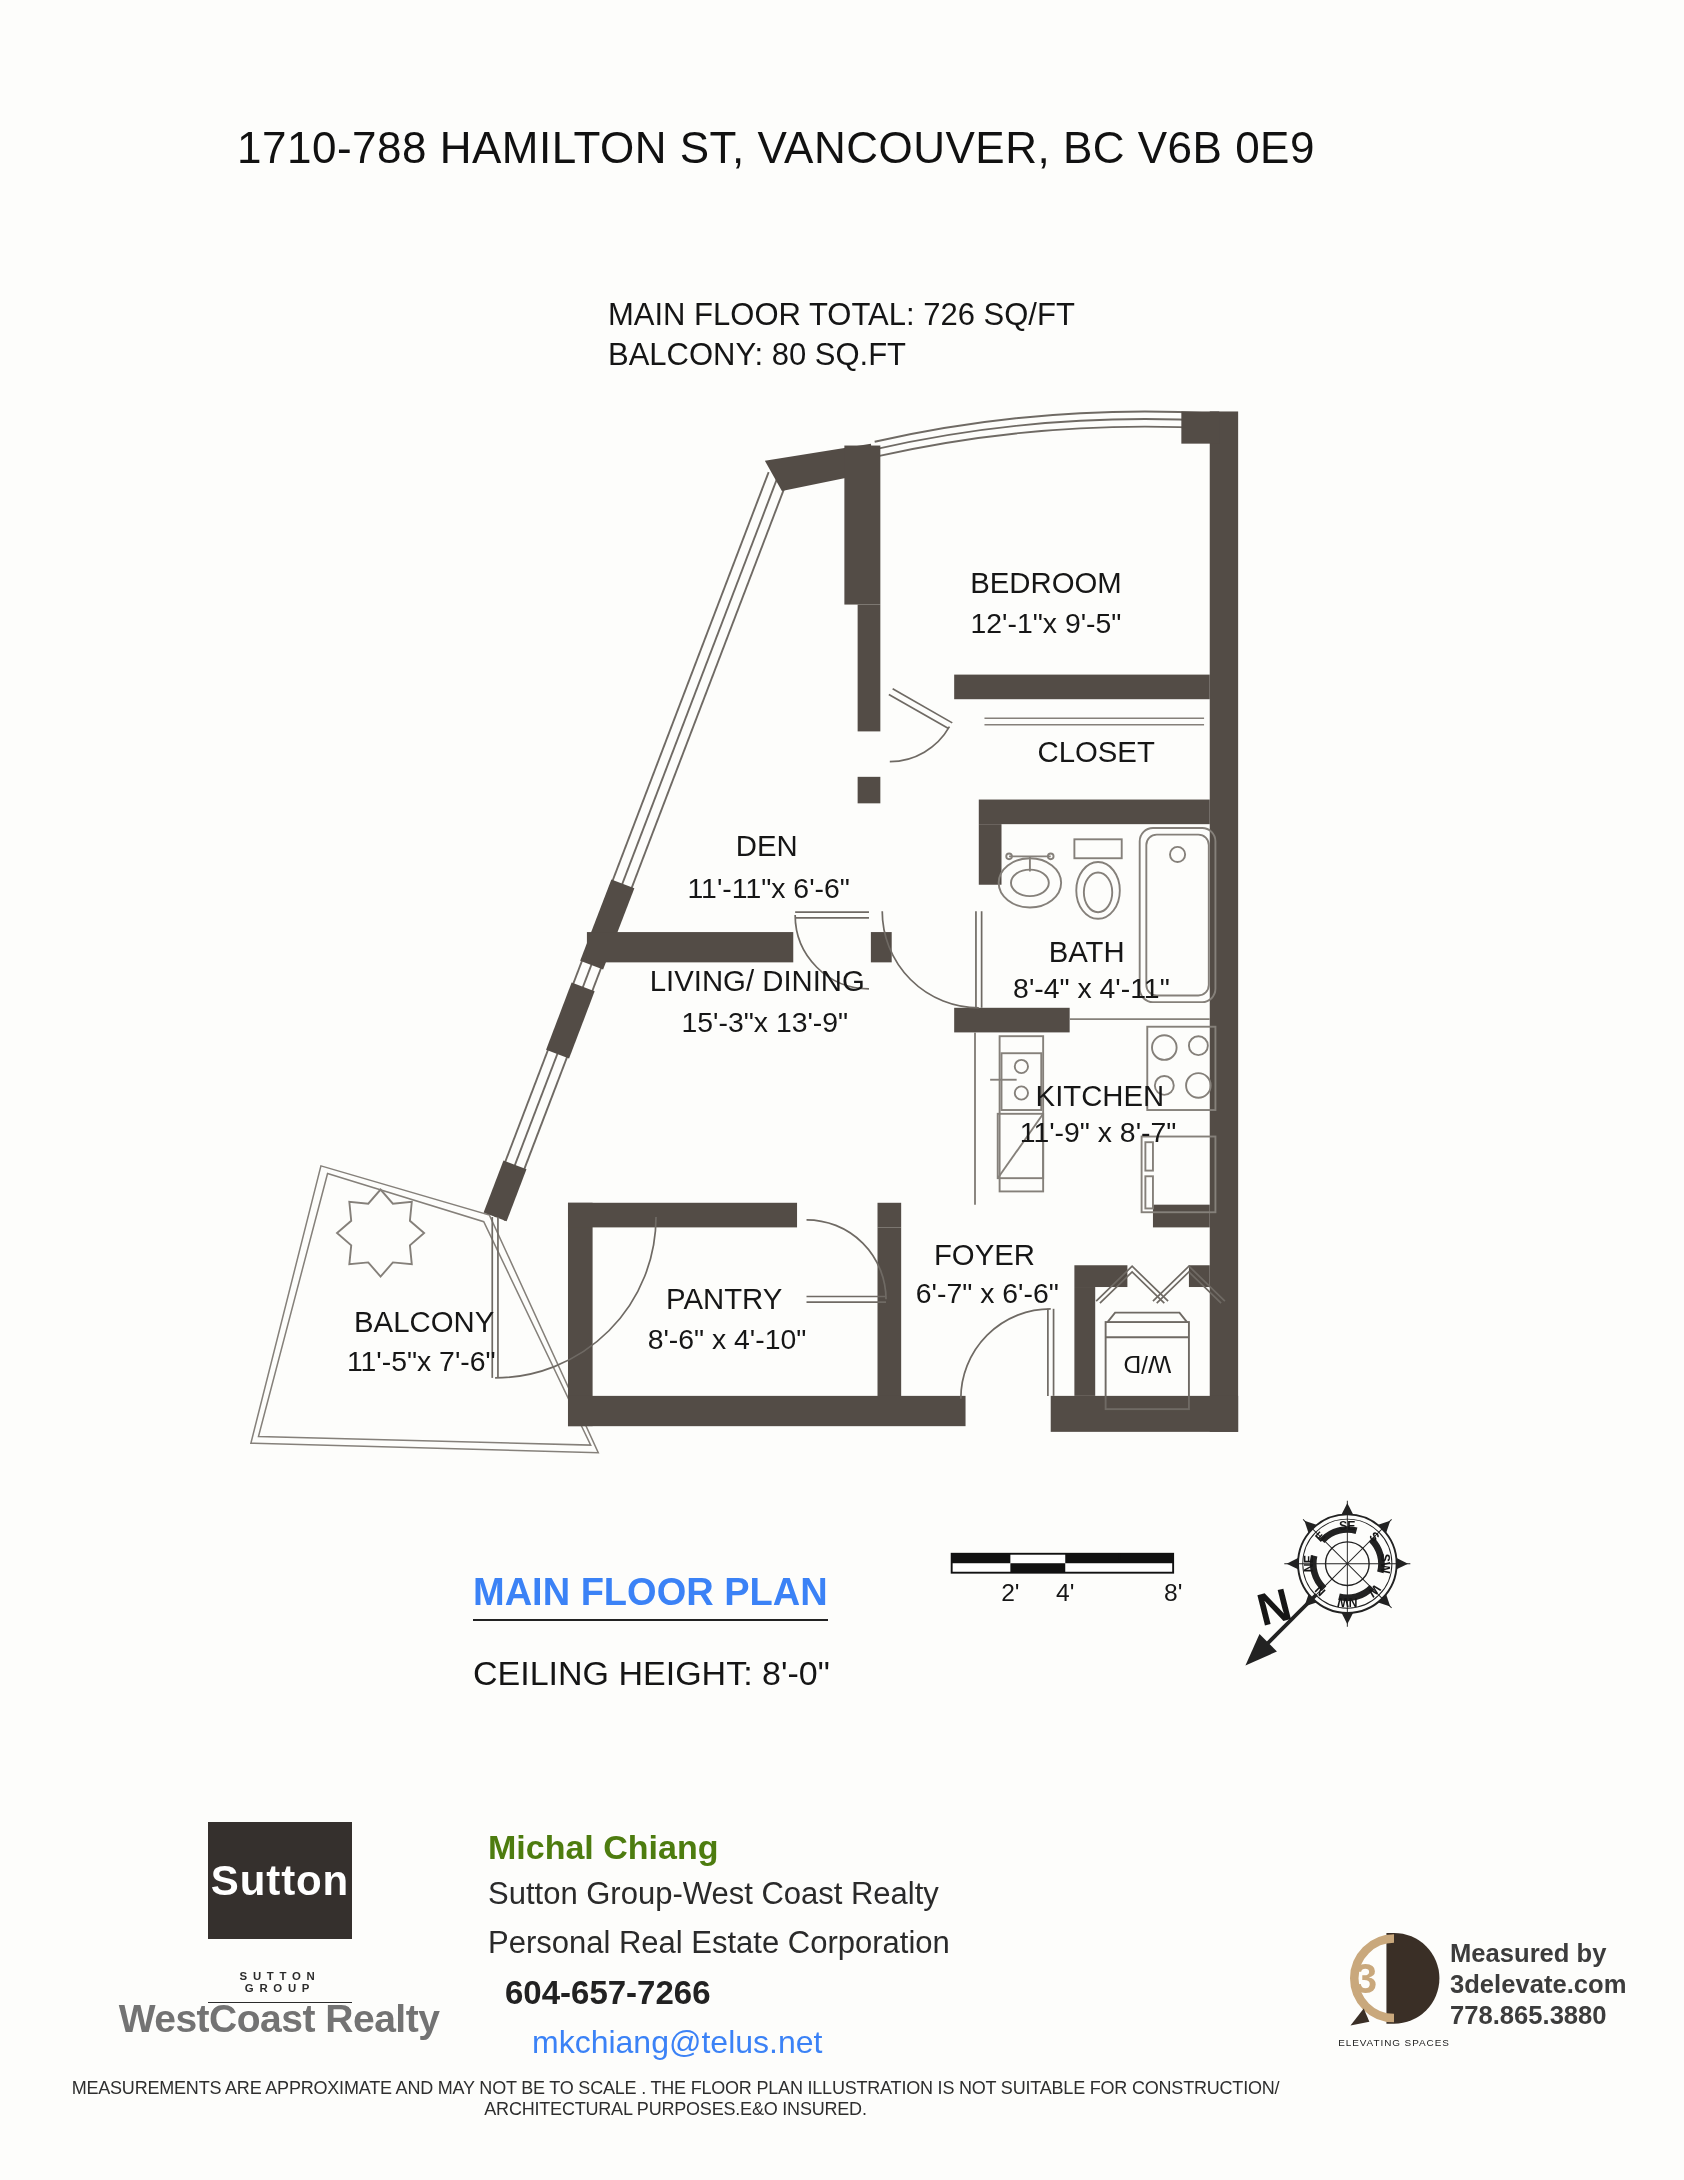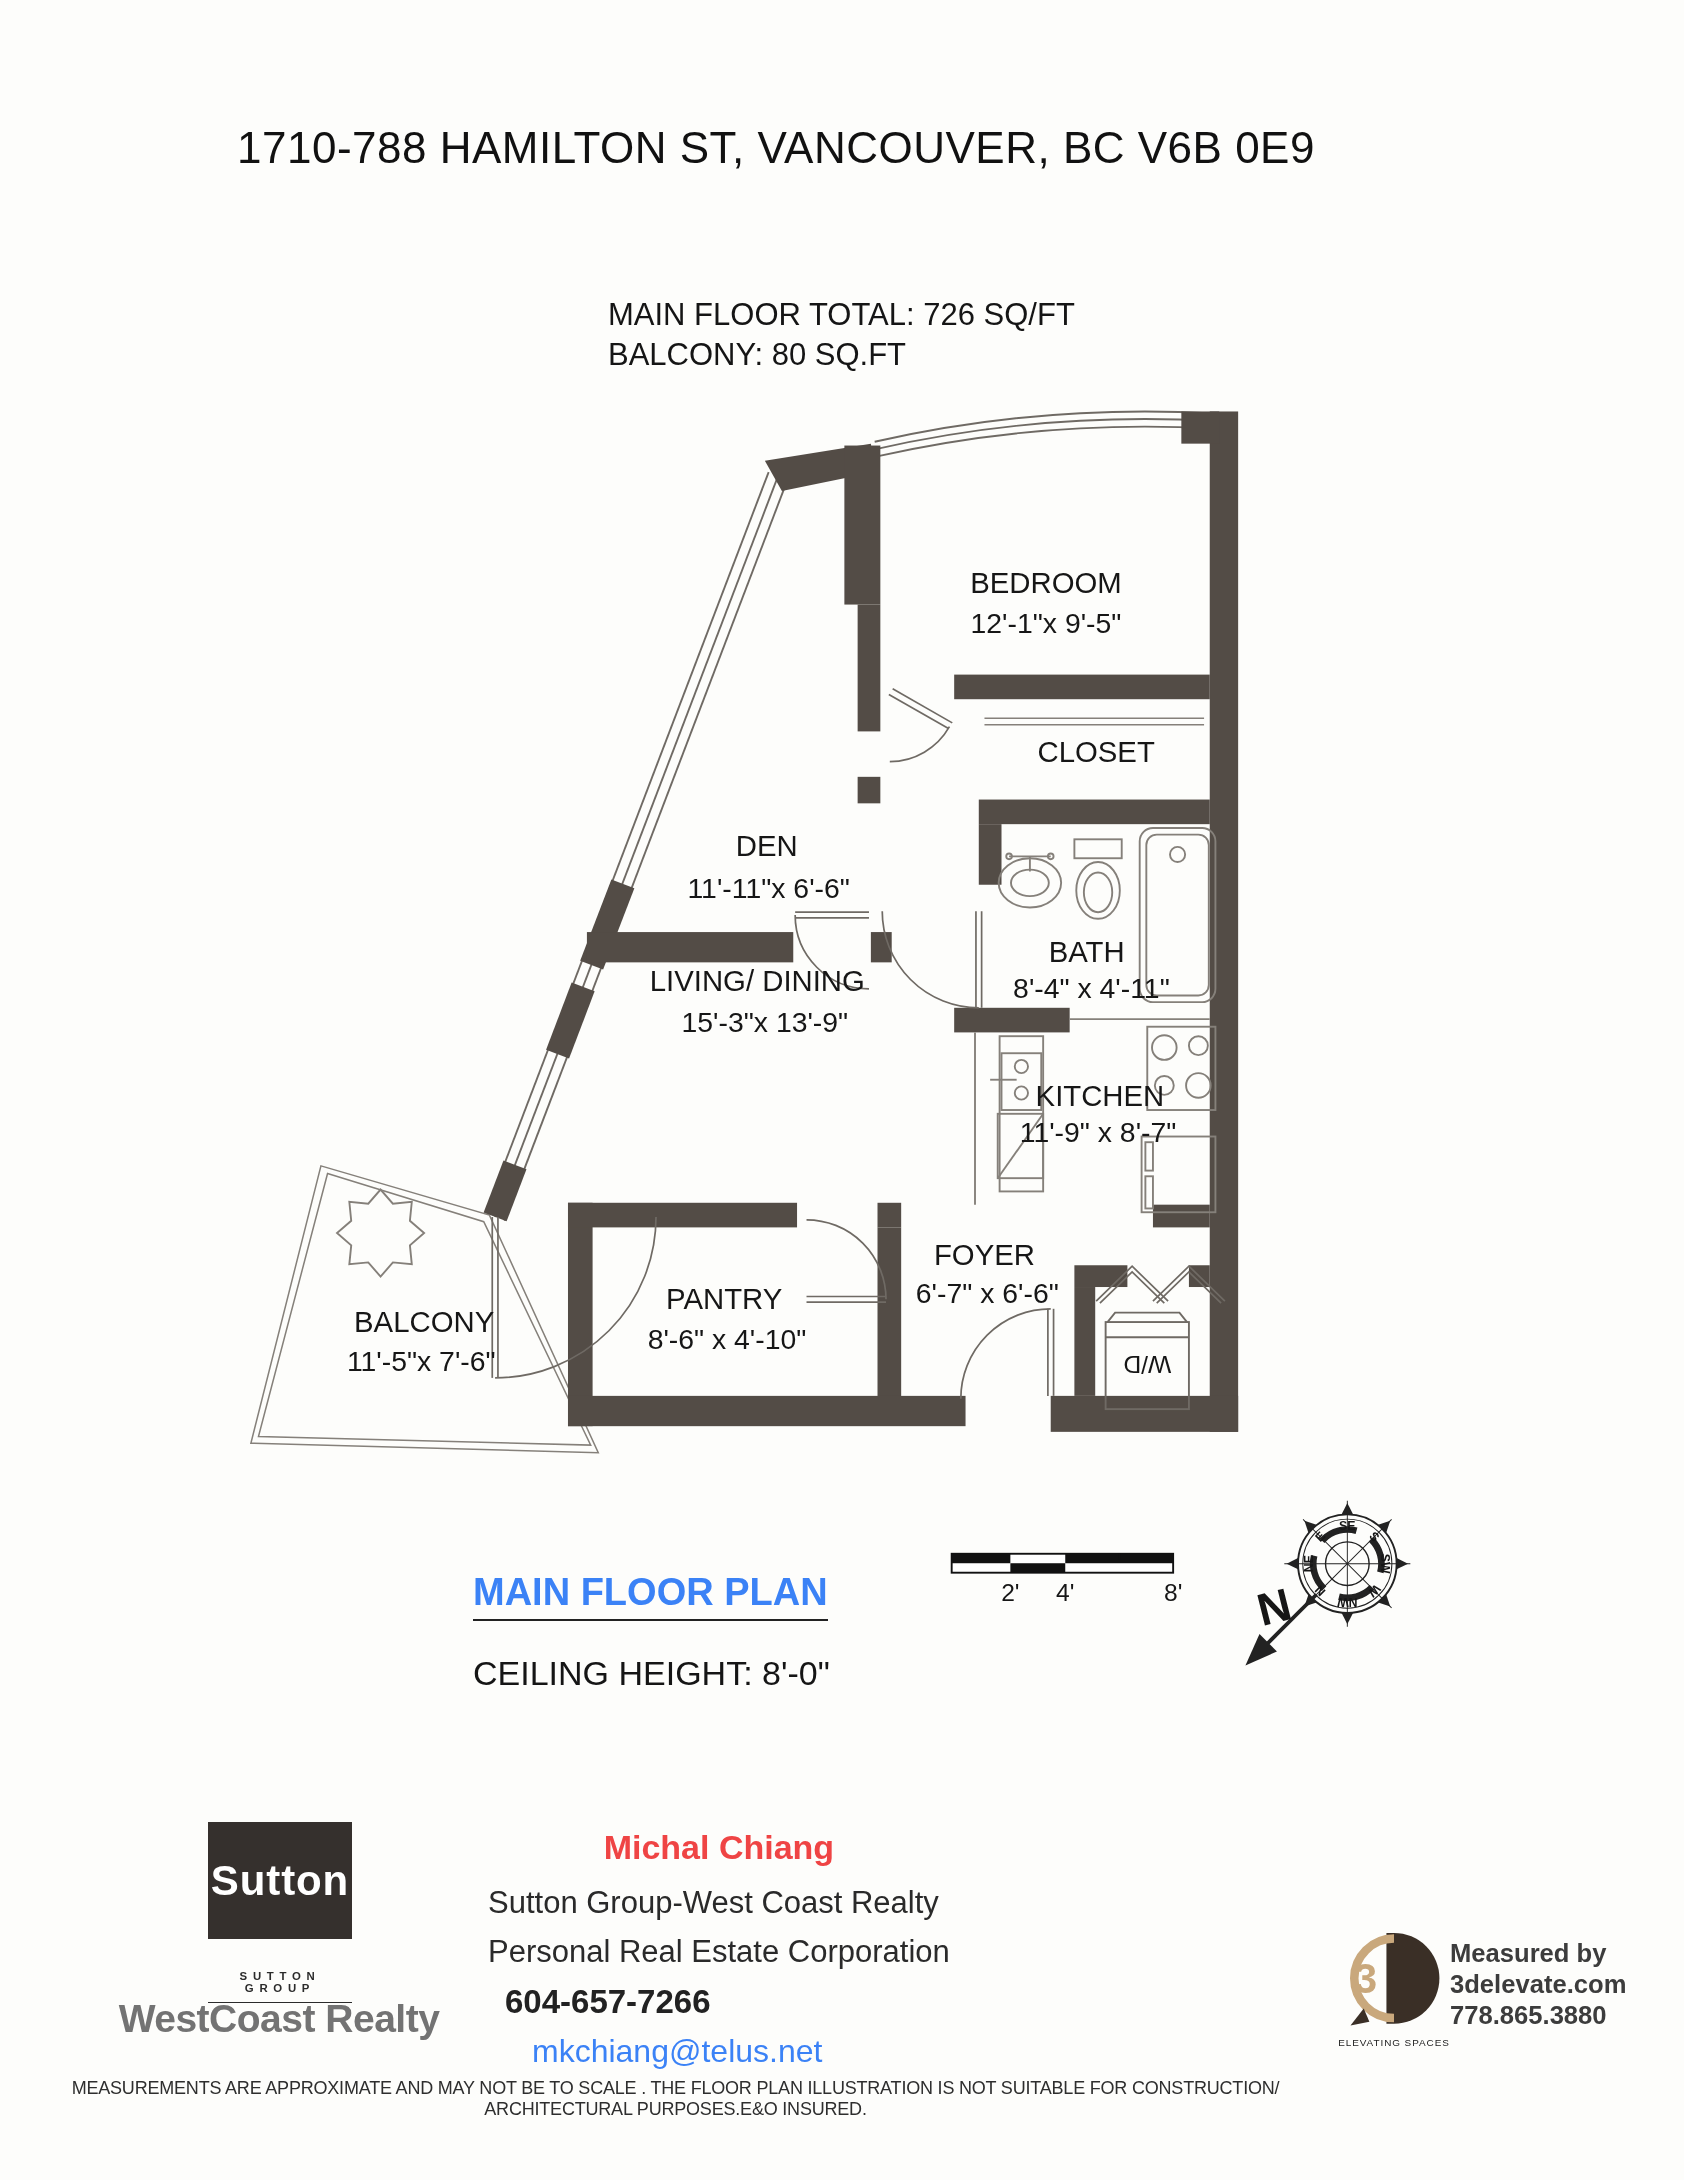--- a/index.html
+++ b/index.html
@@ -30,21 +30,21 @@
   }
   .sutton-word { color:#ffffff; font-size:42px; font-weight:bold; letter-spacing:0.9px; }
   .sutton-group {
     left:208px; top:1970px; width:144px; text-align:center;
     font-size:11.4px; font-weight:bold; letter-spacing:5.7px; color:#2b2b2b;
     border-bottom:1.9px solid #2b2b2b; padding-bottom:7.6px;
   }
   .sutton-realty { left:71px; top:1997px; width:416px; text-align:center;
     font-size:39px; font-weight:bold; color:#737373; letter-spacing:-0.5px; }
   .agent { left:488px; top:1828px; }
-  .agent-name { font-size:34px; font-weight:bold; color:#ef4444; margin-bottom:18px;text-align:center; }
+  .agent-name { font-size:34px; font-weight:bold; color:#4d7c0f; margin-bottom:9px; }
   .agent-line { font-size:31px; color:#2a2a2a; margin-bottom:13.2px; }
   .agent-phone { font-size:33px; font-weight:bold; color:#222; margin-bottom:11.4px;margin-left:17px; }
   .agent-email { font-size:32px; color:#3b82f6;margin-left:44px; }
   .elevate-logo-svg { left:1339px; top:1931px; }
   .measured { left:1450px; top:1938px; font-size:25.6px; line-height:31px; color:#3c3c3c;font-weight:bold; }
   .disclaimer {
     left:0; top:2078px; width:1351px; text-align:center;
     font-size:18px; letter-spacing:-0.2px; color:#2e2e2e;
   }
 </style>

